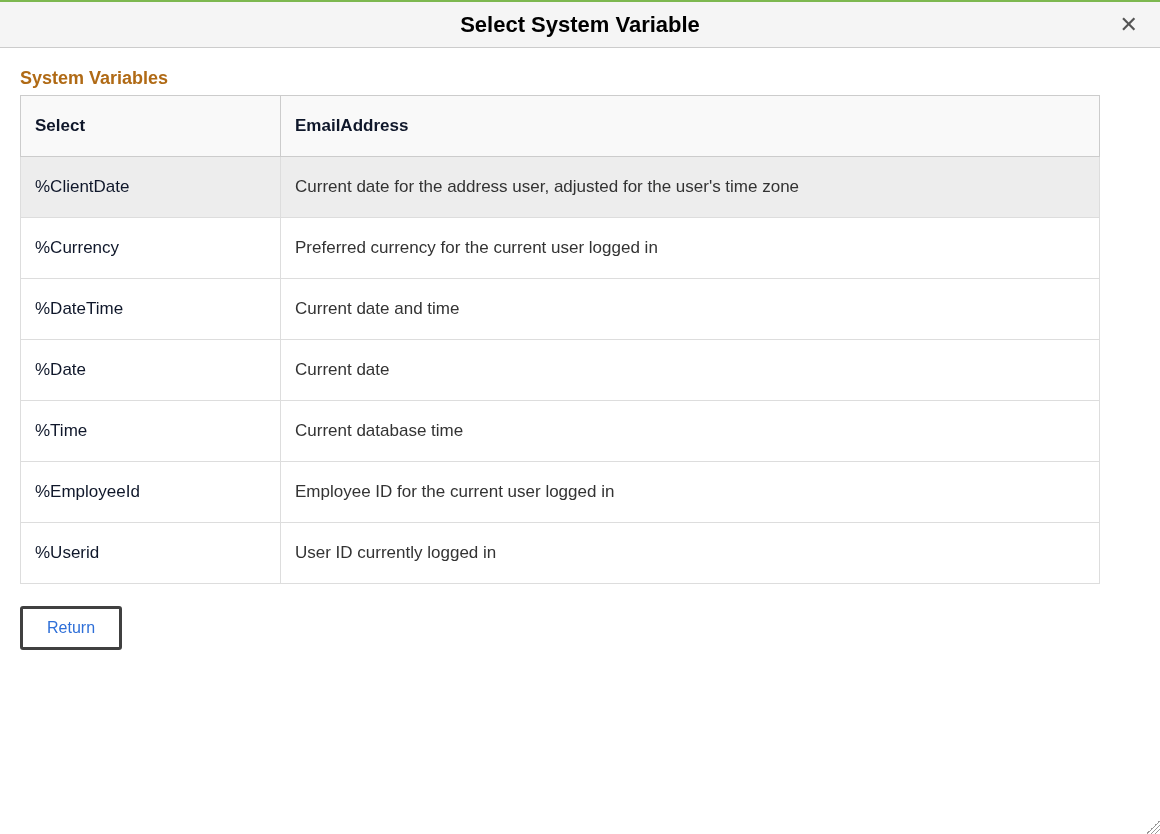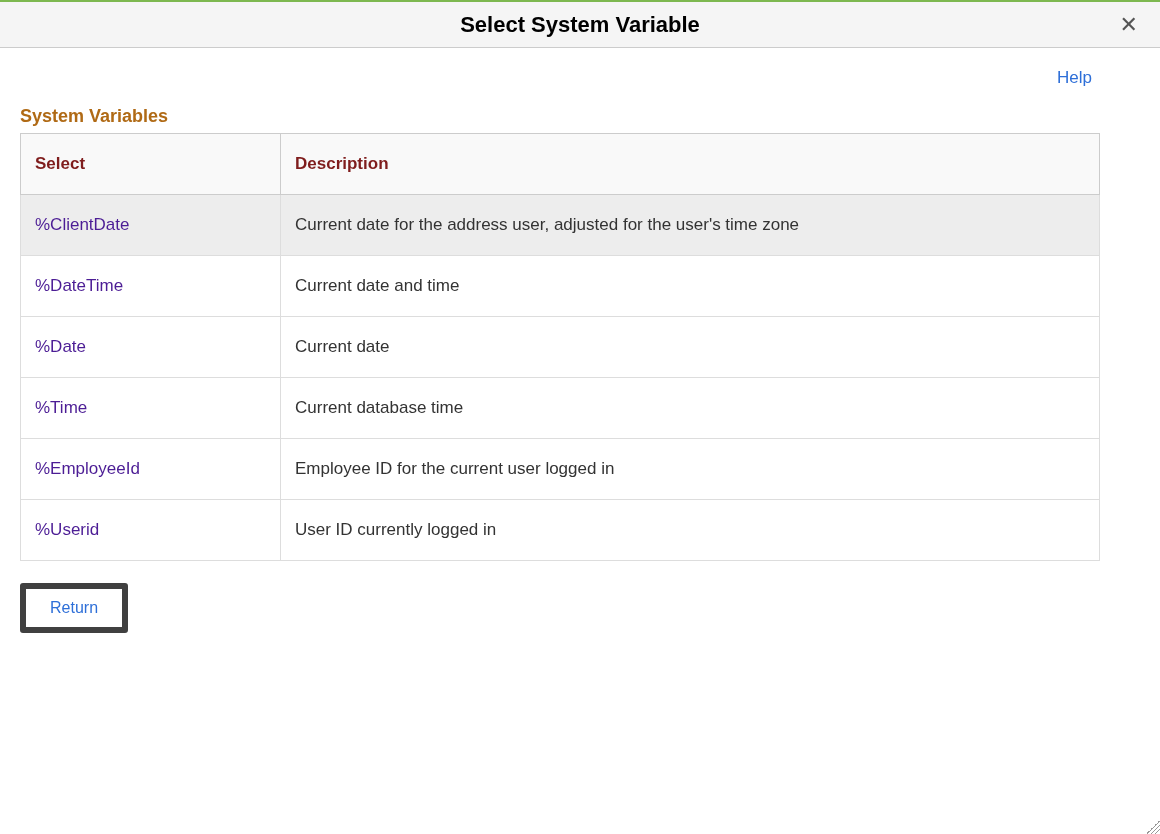--- a/index.html
+++ b/index.html
@@ -79,43 +79,43 @@
       border-collapse: collapse;
       border: 1px solid #ccc;
     }
     table.sysvars th {
       background: #f9f9f9;
       border: 1px solid #ccc;
       text-align: left;
       font-weight: bold;
       font-size: 17px;
       padding: 20px 14px;
-      color: #7f1d1d;
+      color: #0f172a;
     }
     table.sysvars th.col-select {
       width: 260px;
     }
     table.sysvars td {
       border: 1px solid #ddd;
       padding: 20px 14px;
       font-size: 17px;
       color: #333;
       background: #fff;
     }
     table.sysvars tr.highlight td {
       background: #ededed;
     }
     table.sysvars td a {
-      color: #4c1d95;
+      color: #0f172a;
       text-decoration: none;
     }
     .return-btn {
       margin-top: 22px;
       background: #fff;
-      border: 6px solid #404040;
+      border: 3px solid #404040;
       color: #2e6fd8;
       font-size: 16px;
       padding: 10px 24px;
       border-radius: 3px;
       cursor: pointer;
     }
     
     .content-wrapper::-webkit-scrollbar {
       width: 16px;
     }
@@ -142,34 +142,37 @@
 
 <div class="dialog-header">
   <div class="dialog-title">Select System Variable</div>
   <button class="close-btn">
     <span>✕</span>
   </button>
 </div>
 
 <div class="content-wrapper">
   <div class="content">
-    <a href="#" class="help-link">Help</a>
     <div class="section-title">System Variables</div>
 
     <table class="sysvars">
       <thead>
         <tr>
           <th class="col-select">Select</th>
-          <th>Description</th>
+          <th>EmailAddress</th>
         </tr>
       </thead>
       <tbody>
         <tr class="highlight">
           <td><a href="#">%ClientDate</a></td>
           <td>Current date for the address user, adjusted for the user's time zone</td>
+        </tr>
+        <tr>
+          <td><a href="#">%Currency</a></td>
+          <td>Preferred currency for the current user logged in</td>
         </tr>
         <tr>
           <td><a href="#">%DateTime</a></td>
           <td>Current date and time</td>
         </tr>
         <tr>
           <td><a href="#">%Date</a></td>
           <td>Current date</td>
         </tr>
         <tr>

